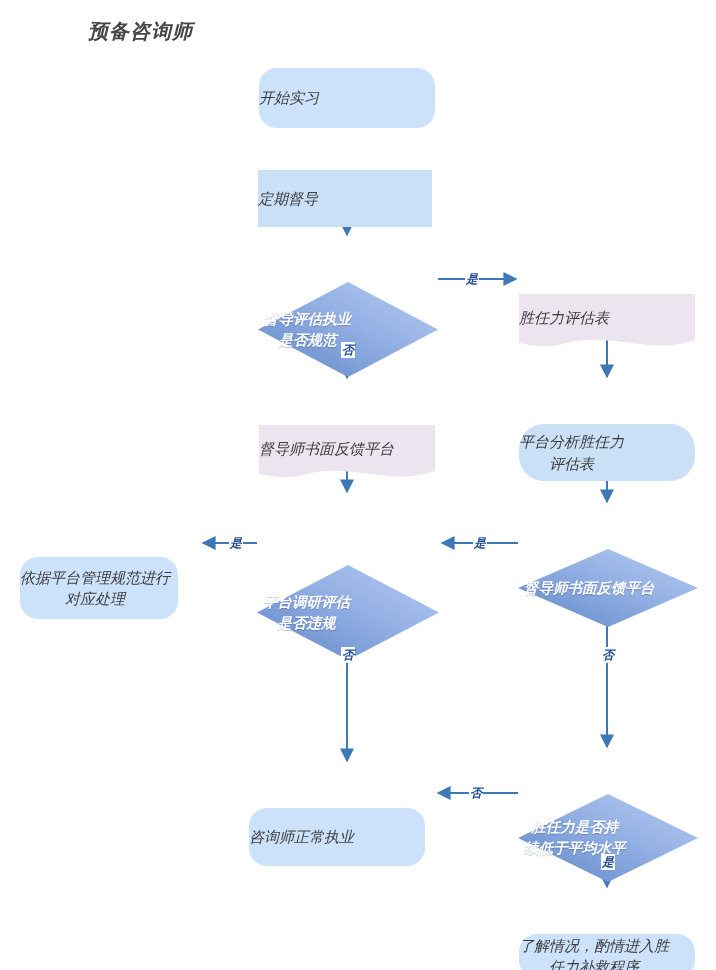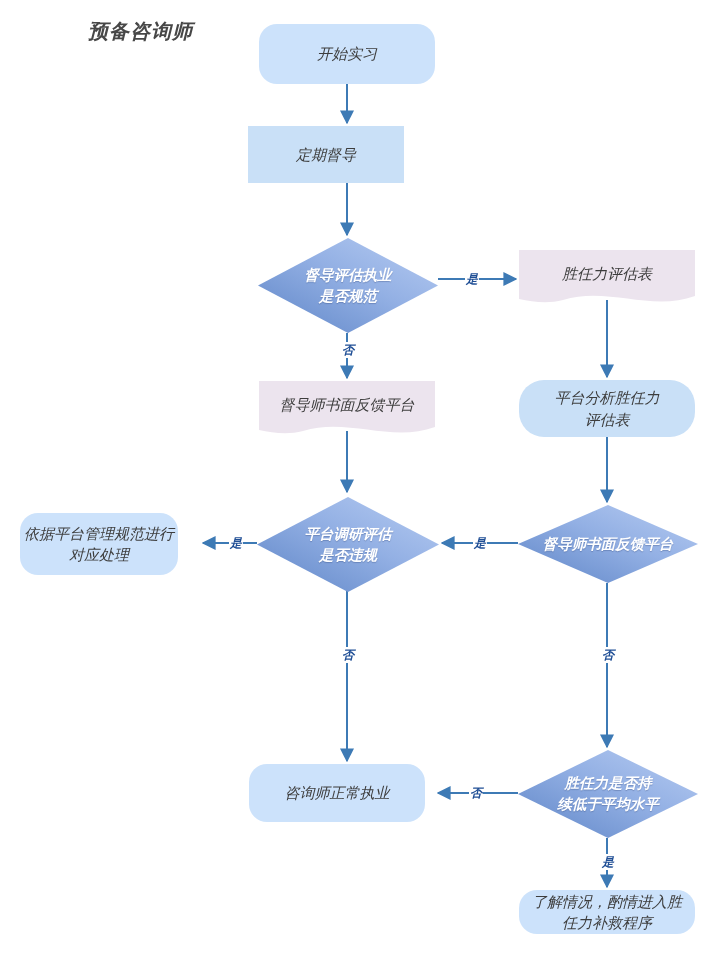--- a/index.html
+++ b/index.html
@@ -21,24 +21,24 @@
     left: 0; top: 0;
     width: 716px;
     height: 970px;
     pointer-events: none;
   }
   .node {
     position: absolute;
     box-sizing: border-box;
     display: flex;
     align-items: center;
-    justify-content: center;
     text-align: center;
     line-height: 1.42;
     z-index: 3;
+    margin-top: 44px;
   }
   
   .n-rect {
     background: #c9e0f7;
     color: #3d3d3d;
     font-size: 15px;
   }
   
   .n-round {
     background: #cce2fb;
@@ -154,21 +154,21 @@
       <path d="M 518 793 L 438 793"></path>
 
       <path d="M 607 838 L 607 887"></path>
     </g>
   </svg>
 
   <div class="node n-round" style="left:259px; top:24px; width:176px; height:60px;">
     <span>开始实习</span>
   </div>
 
-  <div class="node n-rect" style="left:248px; top:126px; width:156px; height:57px;">
+  <div class="node n-rect" style="left:258px; top:126px; width:174px; height:57px;">
     <span>定期督导</span>
   </div>
 
   <div class="node n-diamond" style="left:258px; top:238px; width:180px; height:95px;">
     <svg class="dia-shape" viewBox="0 0 180 95" preserveAspectRatio="none">
       <polygon points="90,0 180,47.5 90,95 0,47.5" fill="url(#diaGrad)"></polygon>
     </svg>
     <span class="dia-label">督导评估执业<br>是否规范</span>
   </div>
 
@@ -183,21 +183,21 @@
     <svg class="doc-shape" viewBox="0 0 176 56" preserveAspectRatio="none">
       <path d="M0,0 H176 V46 C132,62 88,36 44,50 C29,54 14,52 0,49 Z" fill="#ece4ee"></path>
     </svg>
     <span class="doc-label">督导师书面反馈平台</span>
   </div>
 
   <div class="node n-rect" style="left:519px; top:380px; width:176px; height:57px;border-radius:25px;">
     <span>平台分析胜任力<br>评估表</span>
   </div>
 
-  <div class="node n-diamond" style="left:257px; top:497px; width:182px; height:95px;">
+  <div class="node n-diamond" style="left:257px; top:521px; width:182px; height:95px;">
     <svg class="dia-shape" viewBox="0 0 182 95" preserveAspectRatio="none">
       <polygon points="91,0 182,47.5 91,95 0,47.5" fill="url(#diaGrad)"></polygon>
     </svg>
     <span class="dia-label">平台调研评估<br>是否违规</span>
   </div>
 
   <div class="node n-diamond" style="left:518px; top:505px; width:180px; height:78px;">
     <svg class="dia-shape" viewBox="0 0 180 78" preserveAspectRatio="none">
       <polygon points="90,0 180,39 90,78 0,39" fill="url(#diaGrad)"></polygon>
     </svg>

